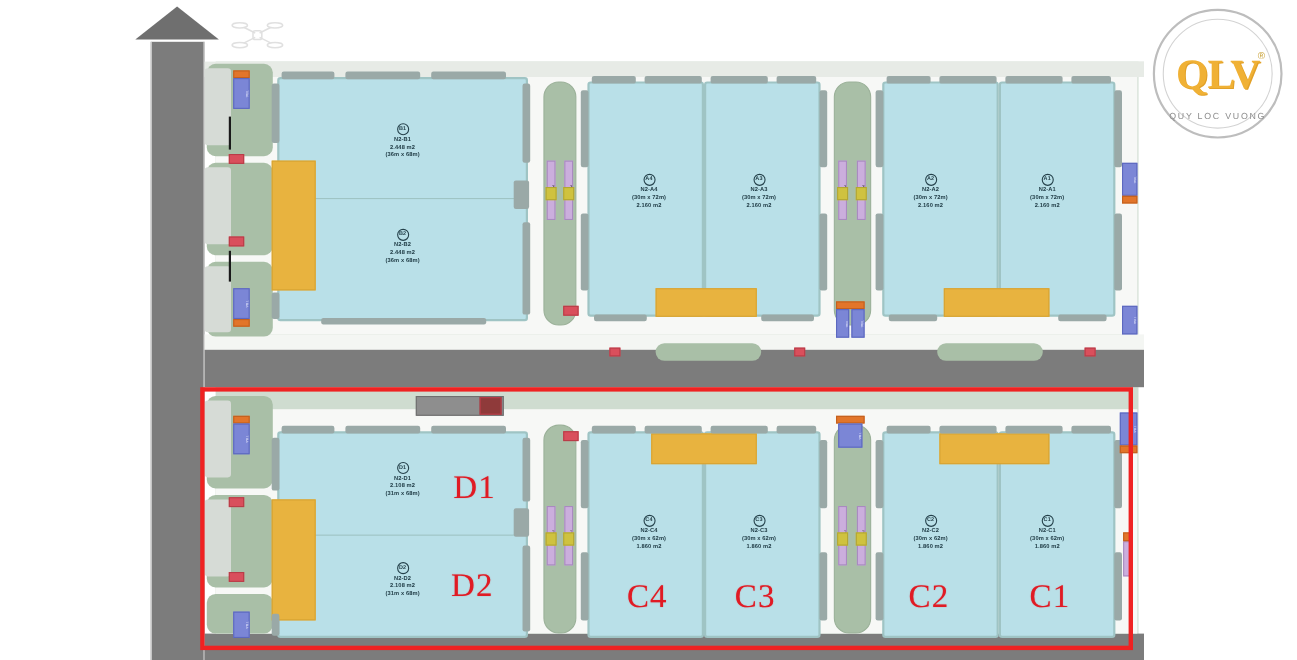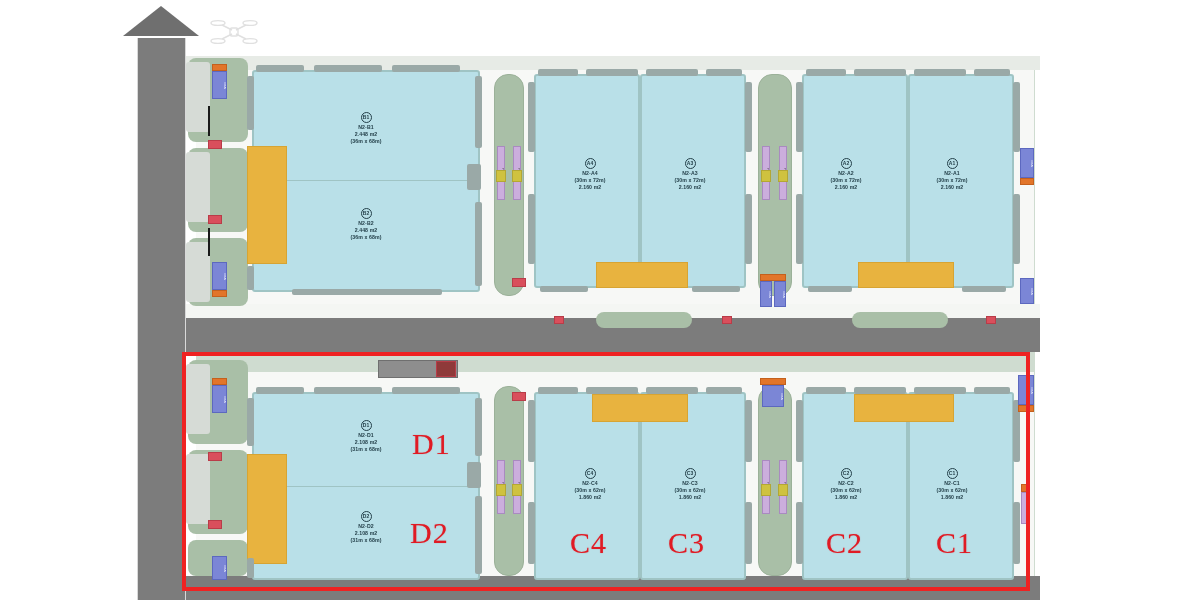--- a/index.html
+++ b/index.html
@@ -502,14 +502,20 @@
     <div class="mk-txt">TBA</div>
   </div>
   <div class="mk mk-orange" style="left:1018px; top:405px; width:16px; height:7px;"></div>
   <div class="mk mk-pink" style="left:1021px; top:492px; width:9px; height:32px;">
     <div class="mk-txt">PCCC</div>
   </div>
   <div class="mk mk-orange" style="left:1021px; top:484px; width:9px; height:8px;"></div>
 
   <div class="redbox" style="left:182px; top:352px; width:848px; height:239px;"></div>
 
+  <div class="logo" style="left:1048px; top:8px;">
+    <div class="ring2"></div>
+    <div class="qlv">QLV</div>
+    <div class="reg">®</div>
+    <div class="sub">QUY LOC VUONG</div>
+  </div>
 
 </div>
 
 </body></html>

